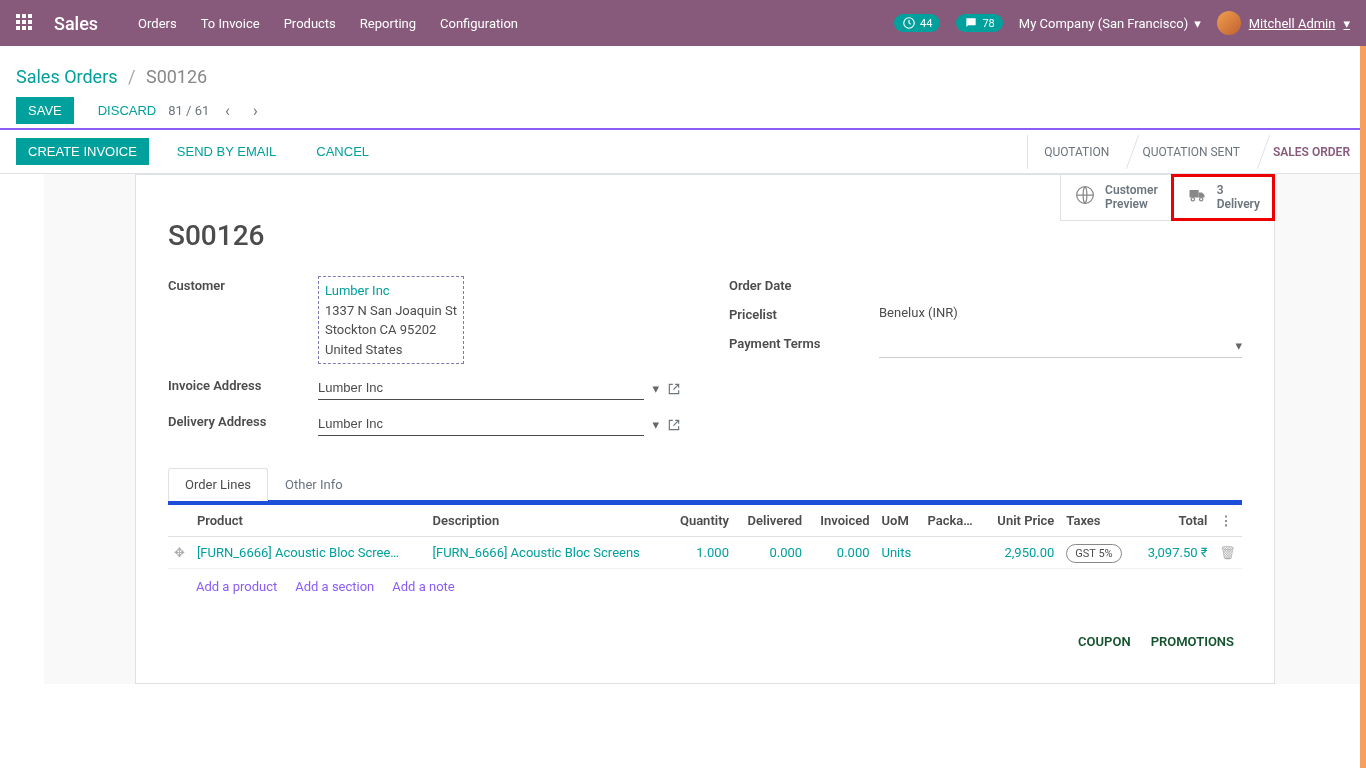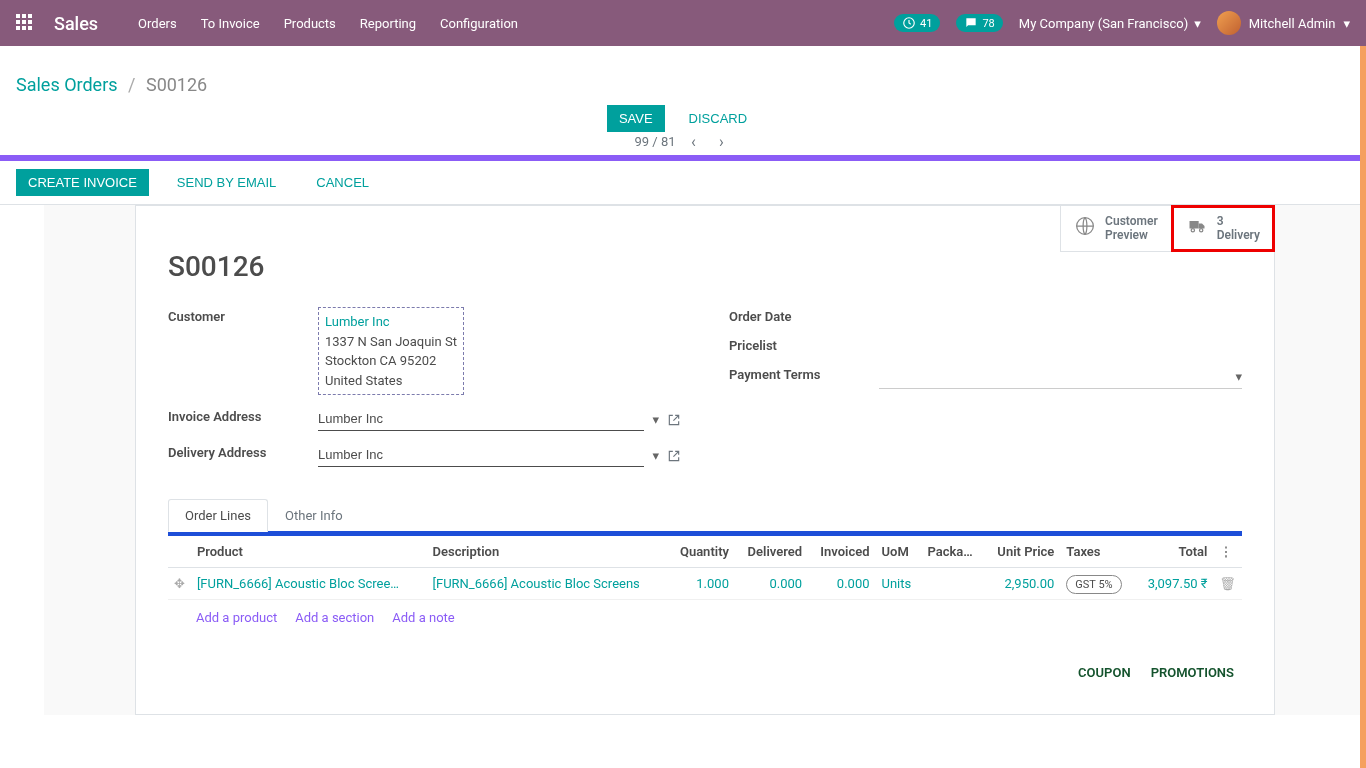--- a/index.html
+++ b/index.html
@@ -9,39 +9,39 @@
 .navbar { background: #875a7b; height: 46px; display: flex; align-items: center; padding: 0 16px; color: #fff; }
 .apps-icon { width: 18px; height: 18px; display: grid; grid-template-columns: repeat(3, 4px); grid-template-rows: repeat(3, 4px); gap: 2px; margin-right: 20px; cursor: pointer; }
 .apps-icon span { background: #fff; width: 4px; height: 4px; }
 .brand { font-size: 18px; font-weight: 500; margin-right: 40px; }
 .nav-menu { display: flex; gap: 24px; }
 .nav-menu a { color: #fff; text-decoration: none; font-size: 13px; }
 .navbar-right { margin-left: auto; display: flex; align-items: center; gap: 16px; }
 .badge-pill { display: inline-flex; align-items: center; background: #00a09d; border-radius: 12px; padding: 2px 8px; font-size: 11px; color: #fff; gap: 4px; }
 .company-switch { color: #fff; font-size: 13px; display: flex; align-items: center; gap: 6px; }
 .avatar { width: 24px; height: 24px; border-radius: 50%; background: linear-gradient(135deg, #f0a050, #c06030); display: inline-block; }
-.user-menu { display: flex; align-items: center; gap: 8px; color: #fff; }
-
-
-.control-bar { padding: 28px 16px 4px 16px; }
+.user-menu { display: flex; align-items: center; gap: 8px; color: #fff; text-decoration: underline; }
+
+
+.control-bar { padding: 20px 16px 4px 16px; }
 .breadcrumb { font-size: 18px; margin-bottom: 10px; }
 .breadcrumb .bc-link { color: #00a09d; }
 .breadcrumb .sep { color: #aaa; margin: 0 6px; }
 .breadcrumb .bc-current { color: #888; }
 
-.actions-row { display: flex; align-items: center; justify-content: flex-start; flex-direction: column; }
+.actions-row { display: flex; align-items: center; justify-content: flex-start; }
 .actions-left { display: flex; align-items: center; gap: 12px; }
 .btn { border: none; padding: 6px 12px; font-size: 13px; cursor: pointer; text-transform: uppercase; font-weight: 500; }
 .btn-primary { background: #00a09d; color: #fff; }
 .btn-link { background: transparent; color: #00a09d; }
 .pager { display: flex; align-items: center; gap: 8px; color: #6c757d; }
 .pager .chev { width: 20px; text-align: center; cursor: pointer; color: #6c757d; font-size: 16px; }
 
 
-.statusbar { display: flex; border-top: 6px solid #8b5cf6; border-bottom: 1px solid #dee2e6; align-items: stretch; }
+.statusbar { display: flex; border-top: 2px solid #8b5cf6; border-bottom: 1px solid #dee2e6; align-items: stretch; }
 .statusbar-left { display: flex; align-items: center; gap: 16px; padding: 8px 16px; }
 .statusbar-right { margin-left: auto; display: flex; align-items: center; }
 .stage { padding: 10px 16px; color: #6c757d; font-size: 12px; text-transform: uppercase; position: relative; border-left: 1px solid #dee2e6; }
 .stage::after { content: ""; position: absolute; right: -8px; top: 0; bottom: 0; width: 16px; background: #fff; transform: skewX(-20deg); border-right: 1px solid #dee2e6; z-index: 1; }
 .stage:last-child::after { display: none; }
 .stage.active { color: #875a7b; font-weight: 600; }
 
 
 .sheet-wrap { background: #f9f9f9; padding: 0; margin-left: 44px; }
 .sheet { background: #fff; border: 1px solid #dee2e6; margin: 0 auto; max-width: 1140px; position: relative; }
@@ -118,21 +118,21 @@
     <a>Products</a>
     <a>Reporting</a>
     <a>Configuration</a>
   </div>
   <div class="navbar-right">
     <span class="badge-pill">
       <svg class="icon" viewBox="0 0 24 24" fill="none" stroke="#fff" stroke-width="2">
           <circle cx="12" cy="12" r="9"></circle>
           <path d="M12 7v5l3 2"></path>
         </svg>
-      <span>41</span>
+      <span>44</span>
     </span>
     <span class="badge-pill">
       <svg class="icon" viewBox="0 0 24 24" fill="#fff">
           <path d="M4 4h16v12H7l-3 3z"></path>
         </svg>
       <span>78</span>
     </span>
     <div class="company-switch">
       <span>My Company (San Francisco)</span>
       <span>▾</span>
@@ -150,32 +150,37 @@
     <span class="bc-link">Sales Orders</span>
     <span class="sep">/</span>
     <span class="bc-current">S00126</span>
   </div>
   <div class="actions-row">
     <div class="actions-left">
       <button class="btn btn-primary">Save</button>
       <button class="btn btn-link">Discard</button>
     </div>
     <div class="pager">
-      <span>99 / 81</span>
+      <span>81 / 61</span>
       <span class="chev">‹</span>
       <span class="chev">›</span>
     </div>
   </div>
 </div>
 
 <div class="statusbar">
   <div class="statusbar-left">
     <button class="btn btn-primary">Create Invoice</button>
     <button class="btn btn-link">Send by Email</button>
     <button class="btn btn-link">Cancel</button>
+  </div>
+  <div class="statusbar-right">
+    <div class="stage">Quotation</div>
+    <div class="stage">Quotation Sent</div>
+    <div class="stage active">Sales Order</div>
   </div>
 </div>
 
 <div class="sheet-wrap">
   <div class="sheet">
     <div class="stat-buttons">
       <div class="stat-btn">
         <span class="stat-icon">
           <svg viewBox="0 0 24 24" width="20" height="20" fill="#888">
               <circle cx="12" cy="12" r="10" fill="none" stroke="#888" stroke-width="1.5"></circle>
@@ -244,20 +249,21 @@
             </div>
           </div>
         </div>
 
         <div class="form-col">
           <div class="form-row">
             <div class="form-label">Order Date</div>
           </div>
           <div class="form-row">
             <div class="form-label">Pricelist</div>
+            <div class="form-value">Benelux (INR)</div>
           </div>
           <div class="form-row">
             <div class="form-label">Payment Terms</div>
             <div class="form-value">
               <div class="pt-select">
                 <span class="pt-caret">▾</span>
                 &nbsp;
               </div>
             </div>
           </div>

